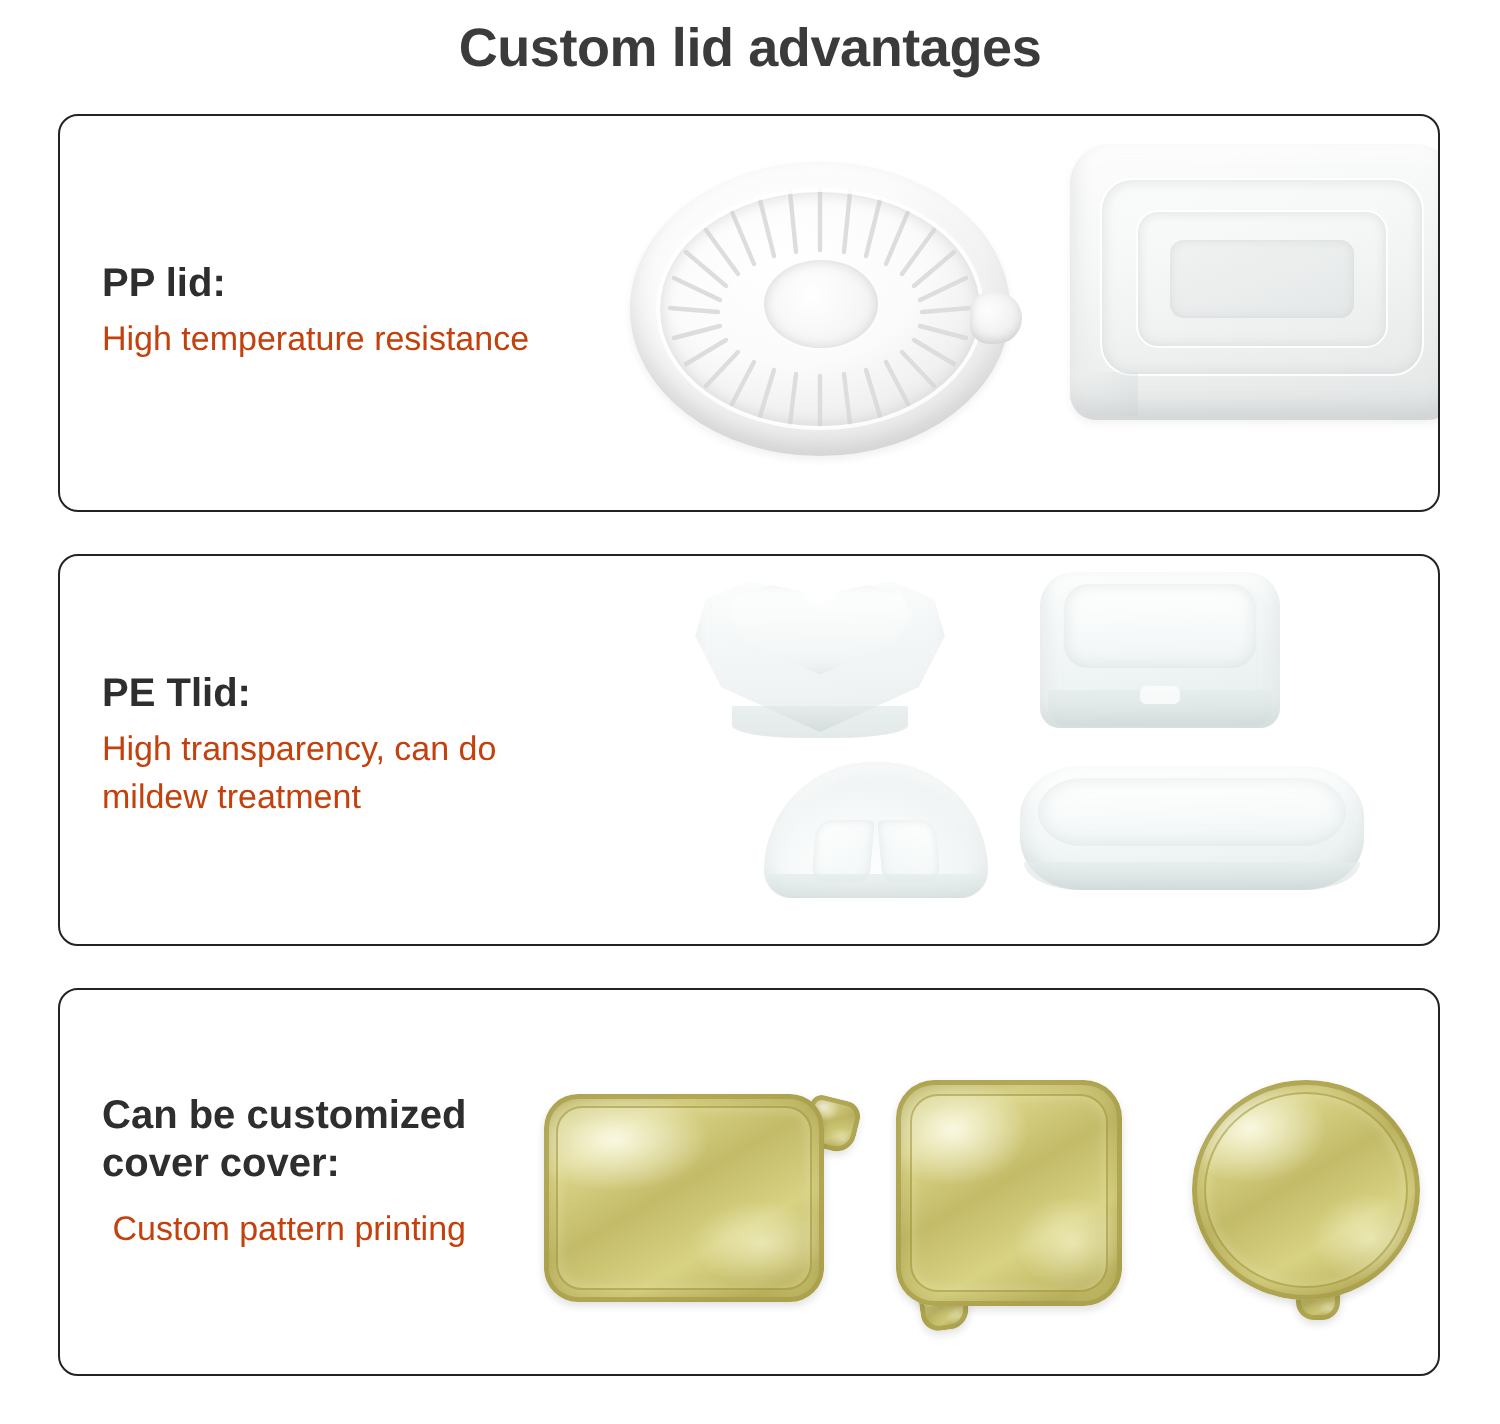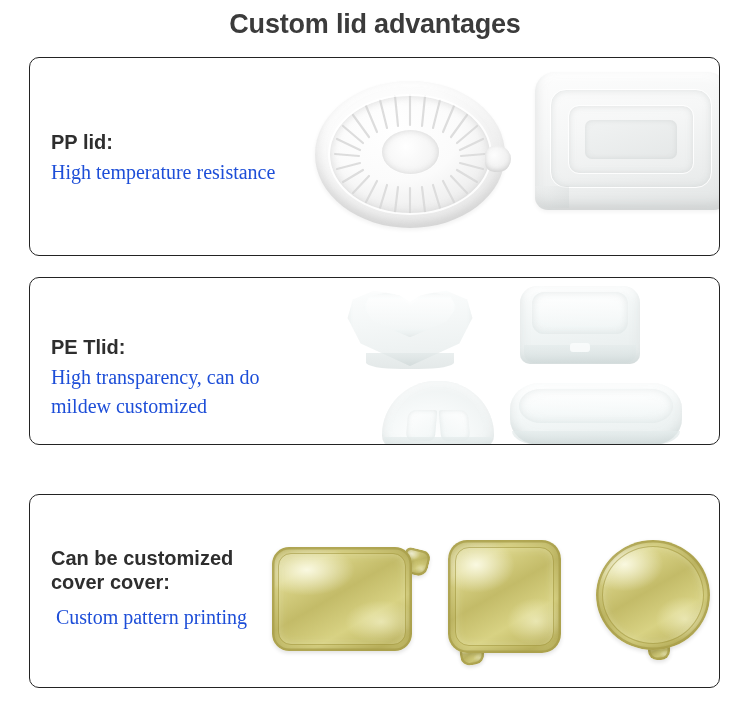--- a/index.html
+++ b/index.html
@@ -37,44 +37,43 @@
   .card {
     position: absolute;
     left: 29px;
     width: 691px;
     border: 1.6px solid #232323;
     border-radius: 10px;
     background: #ffffff;
     overflow: hidden;
   }
   #card-pp  { top: 57px;  height: 199px; padding-left: 36px; }
-  #card-pe  { top: 277px; height: 168px; }
+  #card-pe  { top: 277px; height: 196px; }
   #card-gold{ top: 494px; height: 194px; }
 
   
   .txt {
     position: absolute;
     left: 21px;
     z-index: 5;
   }
   .heading {
     font-size: 20px;
     font-weight: bold;
     color: #2e2e2e;
     line-height: 1.18;
     white-space: pre-line;
   }
   .subtext {
-    font-size: 20px;
+    font-size: 17px;
     font-weight: normal;
-    color: #1d4ed8;
+    color: #c2410c;
     line-height: 1.45;
     white-space: pre-line;
     margin-top: 3px;
-    font-family: Liberation Serif, serif;
   }
   .subtext.indent { padding-left: 5px; margin-top: 9px; text-align: center; }
 
   #txt-pp   { top: 73px; }
   #txt-pe   { top: 58px; }
   #txt-gold { top: 52px; }
 
   
   .products {
     position: absolute;
@@ -371,21 +370,21 @@
       </div>
 
     </div>
   </div>
 
   <div class="card" id="card-pe">
 
     <div class="txt" id="txt-pe">
       <div class="heading">PE Tlid:</div>
       <div class="subtext">High transparency, can do
-mildew customized</div>
+mildew treatment</div>
     </div>
 
     <div class="products">
 
       <div class="prod" id="pe-heart">
         <div class="hbody"></div>
         <div class="htop"></div>
         <div class="hbase"></div>
       </div>
 

